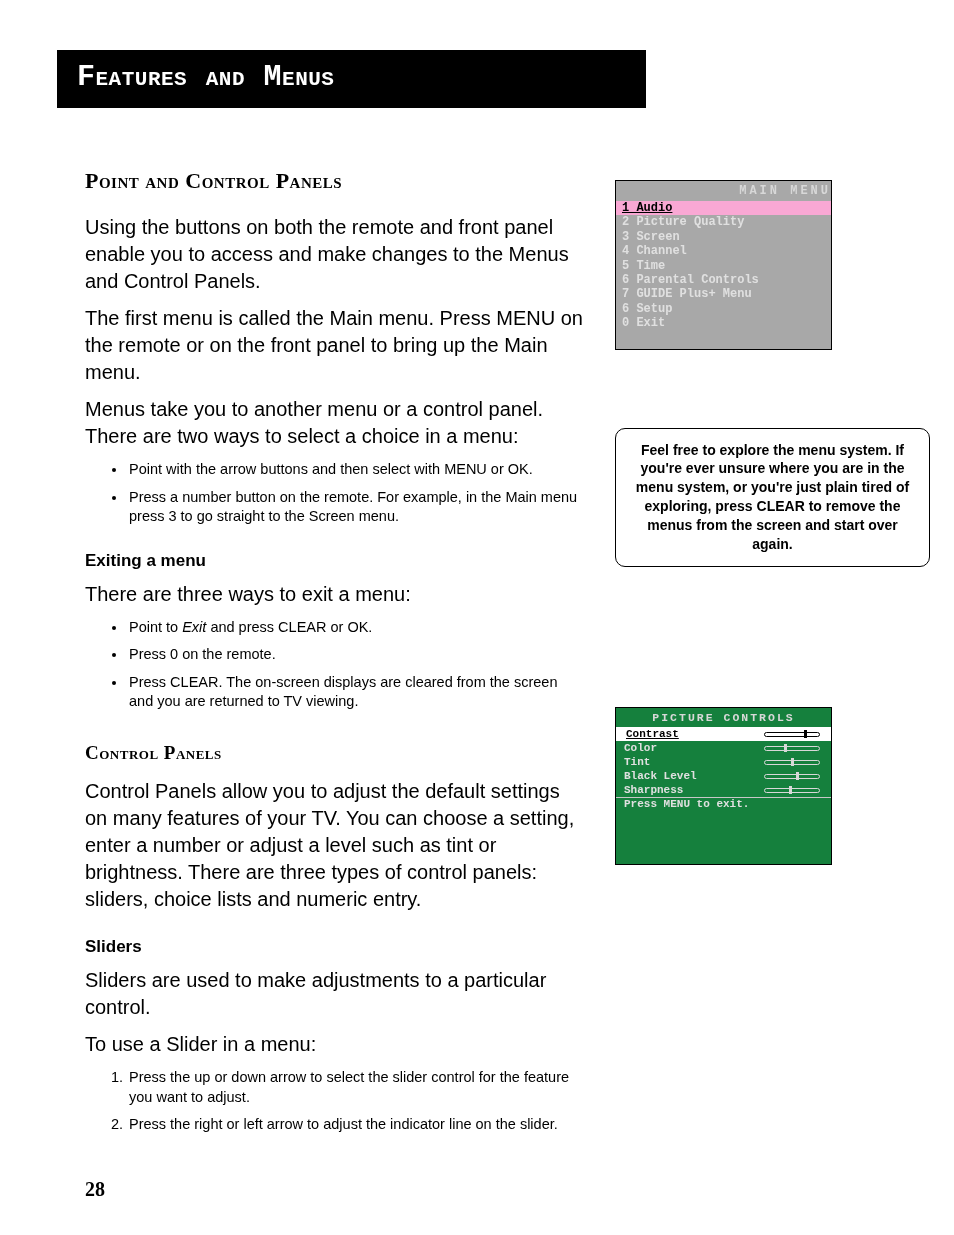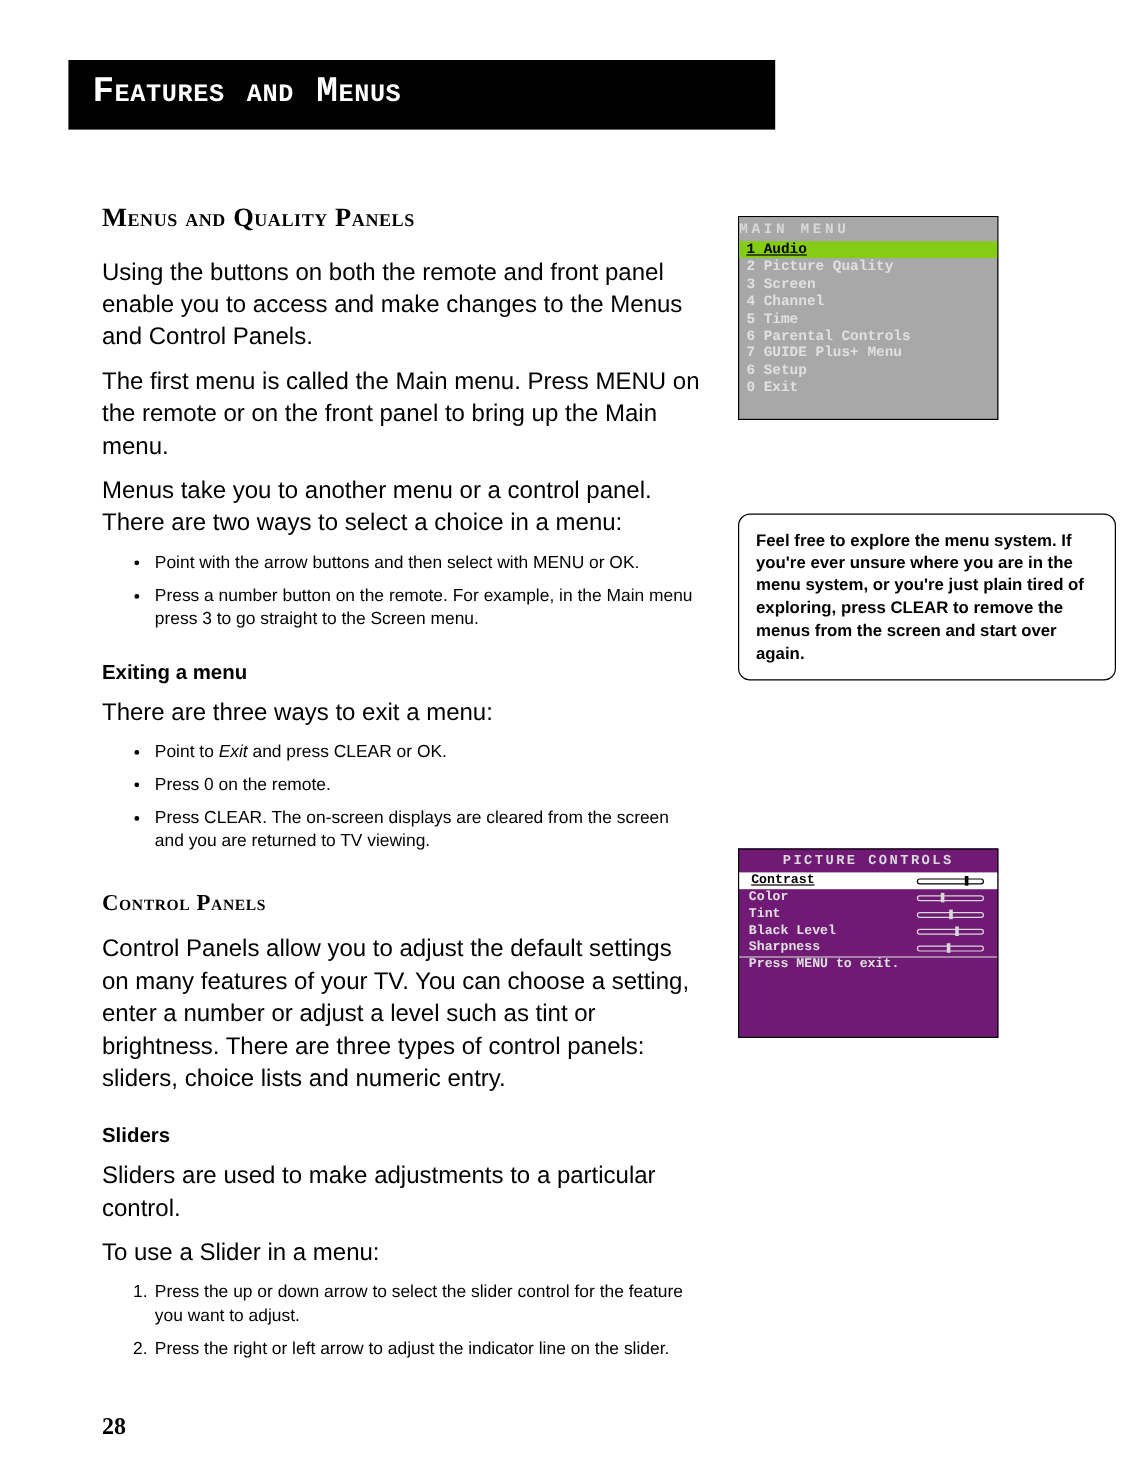--- a/index.html
+++ b/index.html
@@ -89,56 +89,57 @@
     font-family: "Courier New", monospace;
     font-size: 12px;
     color: #e0e0e0;
     width: 215px;
     margin-top: 12px;
     padding-bottom: 18px;
   }
   .osd-title {
     background: #a8a8a8;
     color: #d8d8d8;
-    text-align: left;
+    text-align: right;
     letter-spacing: 3px;
     font-weight: bold;
     padding: 3px 0;
     font-size: 12px;
   }
   .osd-item {
     padding: 0px 6px;
     font-weight: bold;
     font-size: 12px;
     line-height: 1.2;
     white-space: pre;
   }
   .osd-item.selected {
-    background: #84cc16;
+    background: #f9a8d4;
     color: #000;
     font-weight: bold;
     text-decoration: underline;
   }
 
   
   .tip-box {
     border: 1.5px solid #000;
     border-radius: 10px;
     padding: 12px 14px;
     font-size: 14px;
     font-weight: 600;
     line-height: 1.35;
     margin-top: 78px;
     width: 285px;
+    text-align: center;
   }
 
   
   .picture-controls {
     border: 1px solid #000;
-    background: #701a75;
+    background: #15803d;
     font-family: "Courier New", monospace;
     font-size: 11.5px;
     width: 215px;
     margin-top: 140px;
     padding-bottom: 54px;
   }
   .pc-title {
     color: #d8d8d8;
     text-align: center;
     letter-spacing: 2px;
@@ -211,21 +212,21 @@
 
 <div class="page">
 
   <div class="chapter-bar">
     <h1>Features and Menus</h1>
   </div>
 
   <div class="columns">
     <div class="left-col">
 
-      <h2 class="sc">Menus and Quality Panels</h2>
+      <h2 class="sc">Point and Control Panels</h2>
       <p>Using the buttons on both the remote and front panel enable you to access and make changes to the Menus and Control Panels.</p>
 
       <p>The first menu is called the Main menu. Press MENU on the remote or on the front panel to bring up the Main menu.</p>
       <p>Menus take you to another menu or a control panel. There are two ways to select a choice in a menu:</p>
       <ul>
         <li>Point with the arrow buttons and then select with MENU or OK.</li>
         <li>Press a number button on the remote. For example, in the Main menu press 3 to go straight to the Screen menu.</li>
       </ul>
 
       <h4>Exiting a menu</h4>

